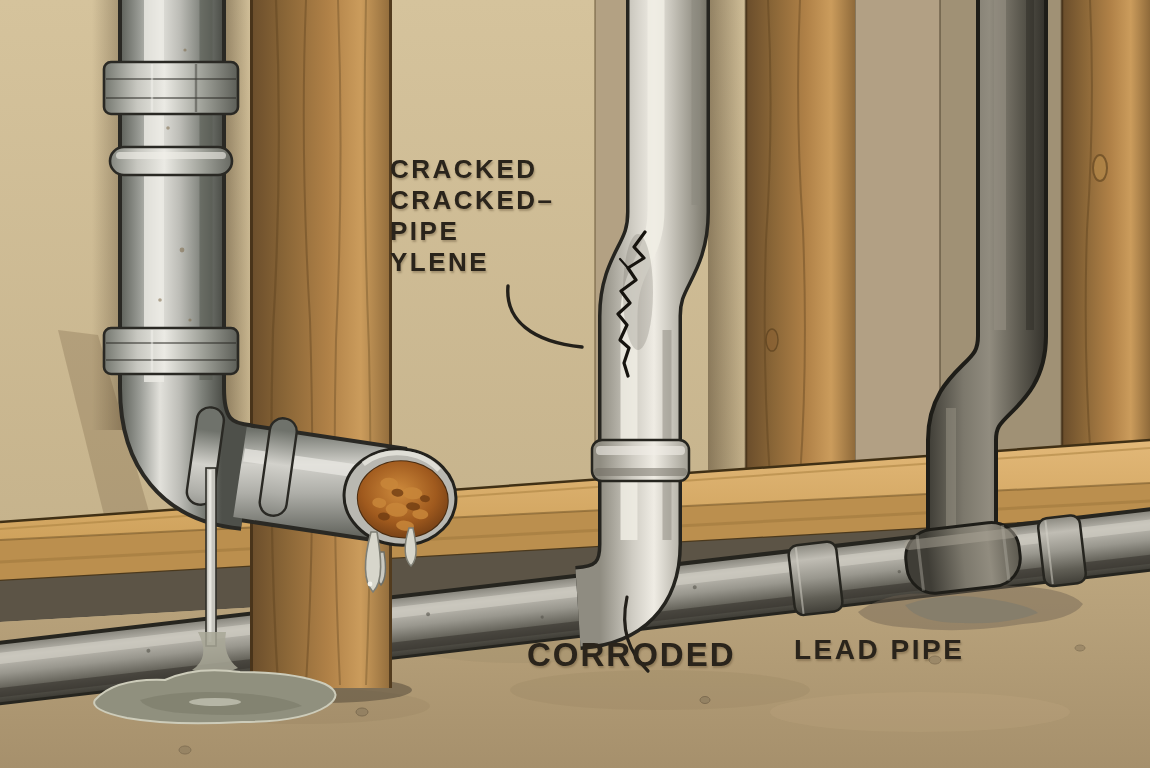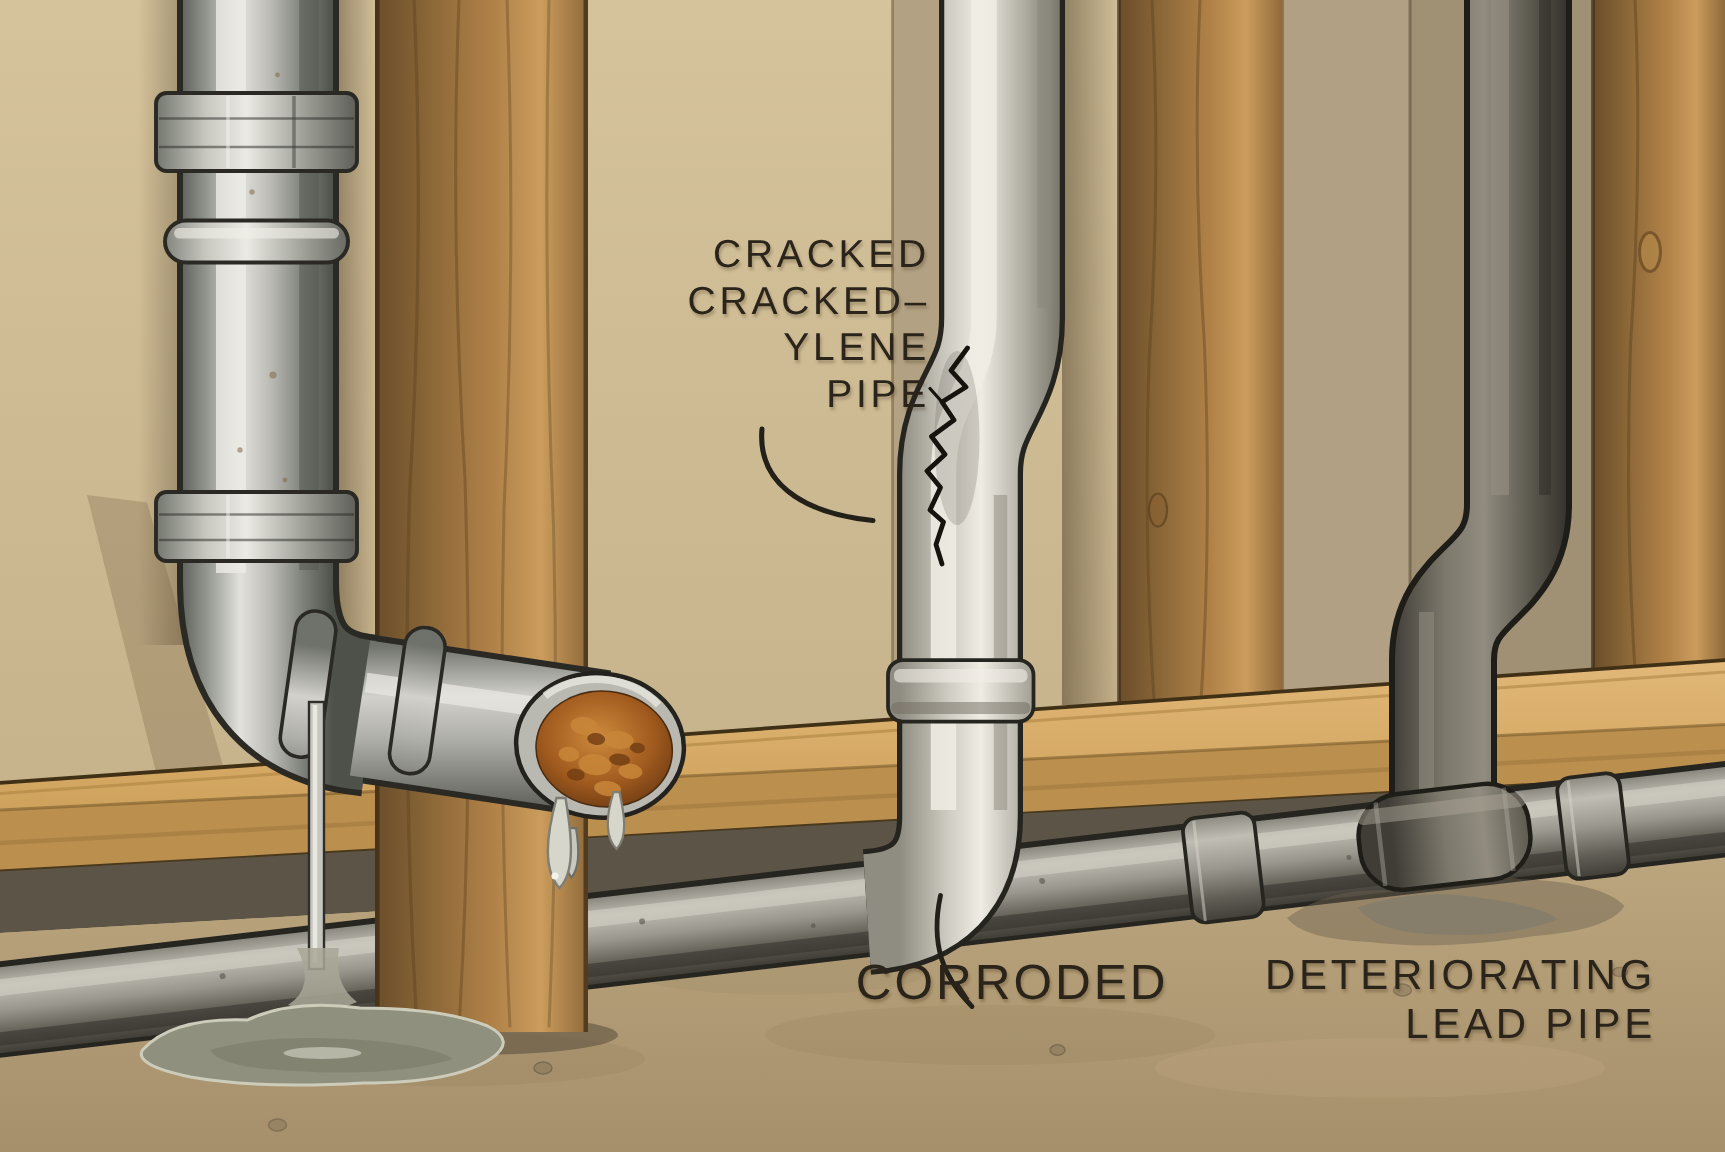--- a/index.html
+++ b/index.html
@@ -2,21 +2,21 @@
 <html><head>
 <meta charset="utf-8">
 <style>
   html,body{margin:0;padding:0;background:#888;}
   #stage{
     position:relative;width:1150px;height:768px;overflow:hidden;
     font-family:"Liberation Sans", sans-serif;background:#cdbb94;
   }
   #scene{position:absolute;left:0;top:0;width:1150px;height:768px;display:block;}
   .callout{
-    position:absolute;text-align:right;font-weight:400;color:#2a241b;
+    position:absolute;text-align:left;font-weight:700;color:#2a241b;
     text-shadow:1px 2px 2px rgba(62,46,24,0.30);
   }
   .callout .ln{display:block;white-space:nowrap;}
   #label-cracked{left:390px;top:154px;width:230px;font-size:26px;line-height:31px;letter-spacing:2.5px;}
   #label-corroded{left:527px;top:640px;width:252px;font-size:33px;line-height:30px;letter-spacing:2px;}
   #label-lead{left:794px;top:633px;width:310px;font-size:28px;line-height:33px;letter-spacing:2.5px;}
 </style>
 </head>
 <body>
 
@@ -310,26 +310,25 @@
   <path d="M140,700 q40,-12 110,-6 q40,4 52,12 q-40,12 -105,8 q-50,-2 -57,-14 Z" fill="#7f7f6e" opacity="0.8"></path>
   <ellipse cx="215" cy="702" rx="26" ry="4" fill="#d9d8c9" opacity="0.6"></ellipse>
 
   <path d="M508,286 C505,320 532,342 582,347" fill="none" stroke="#23201a" stroke-width="3.4" stroke-linecap="round"></path>
   <path d="M627,597 C620,630 629,652 648,671" fill="none" stroke="#23201a" stroke-width="3.2" stroke-linecap="round"></path>
 </svg>
 
 <div class="callout" id="label-cracked">
   <span class="ln">CRACKED</span>
   <span class="ln">CRACKED–</span>
+  <span class="ln">PIPE</span>
   <span class="ln">YLENE</span>
-  <span class="ln">PIPE</span>
 </div>
 
 <div class="callout" id="label-corroded">
   <span class="ln">CORRODED</span>
 </div>
 
 <div class="callout" id="label-lead">
-  <span class="ln">DETERIORATING</span>
   <span class="ln">LEAD PIPE</span>
 </div>
 
 </div>
 
 </body></html>

